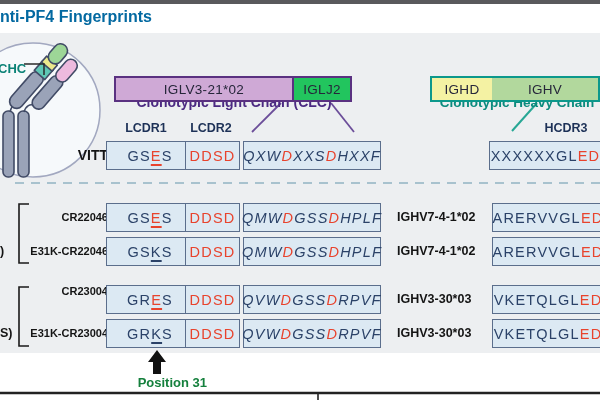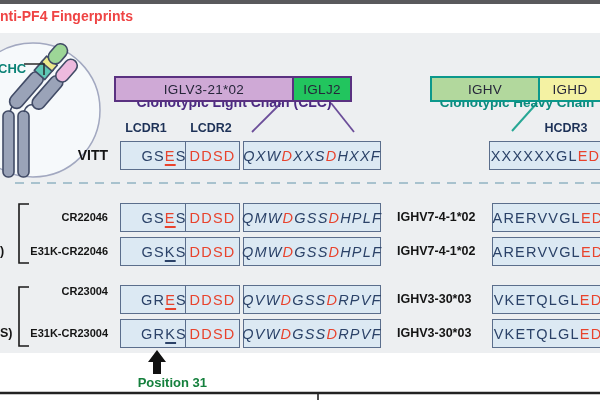--- a/index.html
+++ b/index.html
@@ -1,20 +1,20 @@
 <!DOCTYPE html>
 <html><head>
 <meta charset="utf-8">
 <style>
   html,body{margin:0;padding:0;background:#fff;}
   #page{position:relative;width:600px;height:400px;overflow:hidden;background:#fff;
         font-family:"Liberation Sans",sans-serif;}
   .abs{position:absolute;}
   #topbar{left:0;top:0;width:600px;height:4px;background:#59595c;}
-  #title{left:0;top:8px;font-size:14px;font-weight:bold;color:#ef4444;white-space:nowrap;}
+  #title{left:0;top:8px;font-size:16px;font-weight:bold;color:#0369a1;white-space:nowrap;}
   #panel{left:0;top:33px;width:600px;height:320px;background:#edeff1;}
   #gfx{left:0;top:0;pointer-events:none;}
   #chc-tag{left:-2px;top:61px;font-size:13px;font-weight:bold;color:#0b8276;}
   #vitt-tag{left:0;top:141px;width:108px;line-height:29px;text-align:right;
             font-size:14px;font-weight:bold;color:#141414;}
   .heading{font-weight:bold;text-align:center;white-space:nowrap;margin-top:43px;}
   #clc-heading{left:104px;top:51px;width:260px;font-size:14px;color:#4b2a82;}
   #chc-heading{left:417px;top:52px;width:200px;font-size:13.5px;color:#0b8a7d;}
   .genebox{display:flex;box-sizing:border-box;height:26px;top:76px;}
   #clc-genebox{left:114px;width:238px;border:2px solid #5a3181;}
@@ -32,21 +32,21 @@
   .sq-r{color:#e8432d;}
   .sq-ru{color:#e8432d;text-decoration:underline;text-decoration-thickness:2.2px;text-underline-offset:3px;}
   .sq-nu{color:#2b4268;text-decoration:underline;text-decoration-thickness:2.2px;text-underline-offset:3px;}
   .rowlabel{width:108px;text-align:right;font-weight:bold;font-size:11px;
             color:#141414;line-height:29px;white-space:nowrap;}
   .genelabel{width:100px;font-weight:bold;font-size:12.5px;
              color:#141414;line-height:29px;white-space:nowrap;}
   .edgelabel{left:0;width:16px;font-weight:bold;font-size:12.5px;color:#141414;line-height:29px;}
   #pos31{left:107px;top:375px;width:100px;text-align:right;
          font-size:13px;font-weight:bold;color:#15803d;}
-  .c1{left:120px;width:88px;} .c2{left:185px;width:55px;}
+  .c1{left:106px;width:88px;} .c2{left:185px;width:55px;}
   .c3{left:243px;width:138px;font-style:italic;} .c4{left:492px;width:112px;}
   .g1{left:397px;}
 </style>
 </head>
 <body>
 
 <div id="page">
 
   <div id="topbar" class="abs"></div>
   <div id="title" class="abs">nti-PF4 Fingerprints</div>
@@ -90,22 +90,22 @@
   <div id="vitt-tag" class="abs">VITT</div>
 
   <div id="clc-heading" class="abs heading">Clonotypic Light Chain (CLC)</div>
   <div id="chc-heading" class="abs heading">Clonotypic Heavy Chain</div>
 
   <div id="clc-genebox" class="abs genebox">
     <div id="clc-v" class="genecell">IGLV3-21*02</div>
     <div id="clc-j" class="genecell">IGLJ2</div>
   </div>
   <div id="chc-genebox" class="abs genebox">
+    <div id="chc-d" class="genecell">IGHD</div>
     <div id="chc-v" class="genecell">IGHV</div>
-    <div id="chc-d" class="genecell">IGHD</div>
   </div>
 
   <div class="abs cdrlabel" style="left:114px;width:64px;">LCDR1</div>
   <div class="abs cdrlabel" style="left:182px;width:58px;">LCDR2</div>
   <div class="abs cdrlabel" style="left:516px;width:100px;">HCDR3</div>
 
   <div class="abs seqbox c1" style="top:141px;">
       <span class="sq-n">GS</span>
       <span class="sq-ru">E</span>
       <span class="sq-n">S</span>

